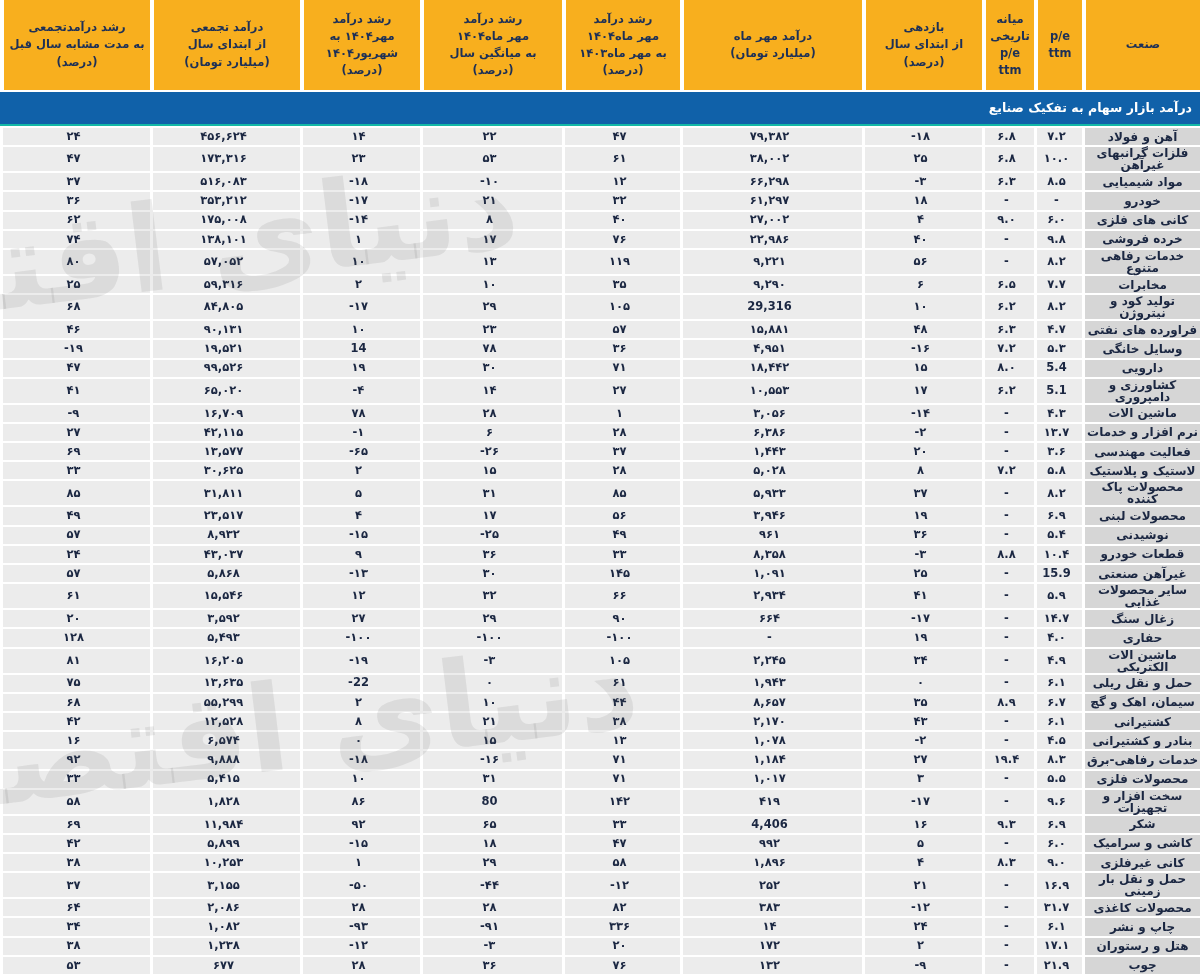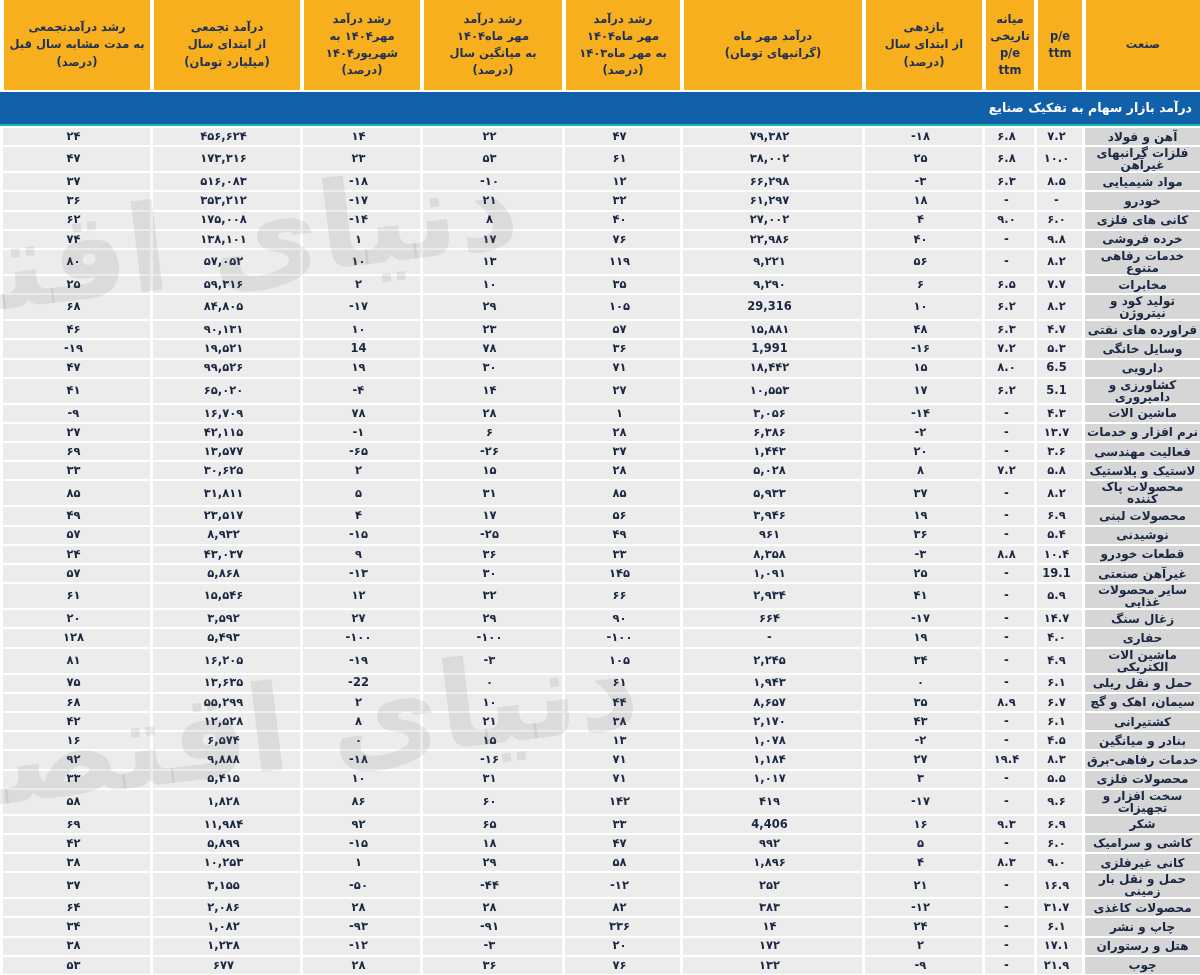--- a/index.html
+++ b/index.html
@@ -71,21 +71,21 @@
       <tr id="header-row">
           <th class="hdr">صنعت</th>
           <th class="hdr">p/e ttm</th>
           <th class="hdr">میانه
 تاریخی
 p/e ttm</th>
           <th class="hdr">بازدهی
 از ابتدای سال
 (درصد)</th>
           <th class="hdr">درآمد مهر ماه
-(گرانبهای تومان)</th>
+(میلیارد تومان)</th>
           <th class="hdr">رشد درآمد
 مهر ماه۱۴۰۴
 به مهر ماه۱۴۰۳
 (درصد)</th>
           <th class="hdr">رشد درآمد
 مهر ماه۱۴۰۴
 به میانگین سال
 (درصد)</th>
           <th class="hdr">رشد درآمد
 مهر۱۴۰۴ به
@@ -221,30 +221,30 @@
           <td class="num">۲۳</td>
           <td class="num">۱۰</td>
           <td class="num">۹۰,۱۳۱</td>
           <td class="num">۴۶</td>
         </tr>
         <tr>
           <td class="industry">وسایل خانگی</td>
           <td class="num">۵.۳</td>
           <td class="num">۷.۲</td>
           <td class="num">-۱۶</td>
-          <td class="num">1,991</td>
+          <td class="num">۴,۹۵۱</td>
           <td class="num">۳۶</td>
           <td class="num">۷۸</td>
           <td class="num">14</td>
           <td class="num">۱۹,۵۲۱</td>
           <td class="num">-۱۹</td>
         </tr>
         <tr>
           <td class="industry">دارویی</td>
-          <td class="num">6.5</td>
+          <td class="num">5.4</td>
           <td class="num">۸.۰</td>
           <td class="num">۱۵</td>
           <td class="num">۱۸,۴۴۲</td>
           <td class="num">۷۱</td>
           <td class="num">۳۰</td>
           <td class="num">۱۹</td>
           <td class="num">۹۹,۵۲۶</td>
           <td class="num">۴۷</td>
         </tr>
         <tr>
@@ -350,21 +350,21 @@
           <td class="num">-۳</td>
           <td class="num">۸,۳۵۸</td>
           <td class="num">۳۳</td>
           <td class="num">۳۶</td>
           <td class="num">۹</td>
           <td class="num">۴۳,۰۳۷</td>
           <td class="num">۲۴</td>
         </tr>
         <tr>
           <td class="industry">غیرآهن صنعتی</td>
-          <td class="num">19.1</td>
+          <td class="num">15.9</td>
           <td class="num">-</td>
           <td class="num">۲۵</td>
           <td class="num">۱,۰۹۱</td>
           <td class="num">۱۴۵</td>
           <td class="num">۳۰</td>
           <td class="num">-۱۳</td>
           <td class="num">۵,۸۶۸</td>
           <td class="num">۵۷</td>
         </tr>
         <tr>
@@ -445,21 +445,21 @@
           <td class="num">-</td>
           <td class="num">۴۳</td>
           <td class="num">۲,۱۷۰</td>
           <td class="num">۳۸</td>
           <td class="num">۲۱</td>
           <td class="num">۸</td>
           <td class="num">۱۲,۵۲۸</td>
           <td class="num">۴۲</td>
         </tr>
         <tr>
-          <td class="industry">بنادر و میانگین</td>
+          <td class="industry">بنادر و کشتیرانی</td>
           <td class="num">۴.۵</td>
           <td class="num">-</td>
           <td class="num">-۲</td>
           <td class="num">۱,۰۷۸</td>
           <td class="num">۱۳</td>
           <td class="num">۱۵</td>
           <td class="num">۰</td>
           <td class="num">۶,۵۷۴</td>
           <td class="num">۱۶</td>
         </tr>
@@ -487,21 +487,21 @@
           <td class="num">۵,۴۱۵</td>
           <td class="num">۳۳</td>
         </tr>
         <tr>
           <td class="industry">سخت افزار و تجهیزات</td>
           <td class="num">۹.۶</td>
           <td class="num">-</td>
           <td class="num">-۱۷</td>
           <td class="num">۴۱۹</td>
           <td class="num">۱۴۲</td>
-          <td class="num">۶۰</td>
+          <td class="num">80</td>
           <td class="num">۸۶</td>
           <td class="num">۱,۸۲۸</td>
           <td class="num">۵۸</td>
         </tr>
         <tr>
           <td class="industry">شکر</td>
           <td class="num">۶.۹</td>
           <td class="num">۹.۳</td>
           <td class="num">۱۶</td>
           <td class="num">4,406</td>

